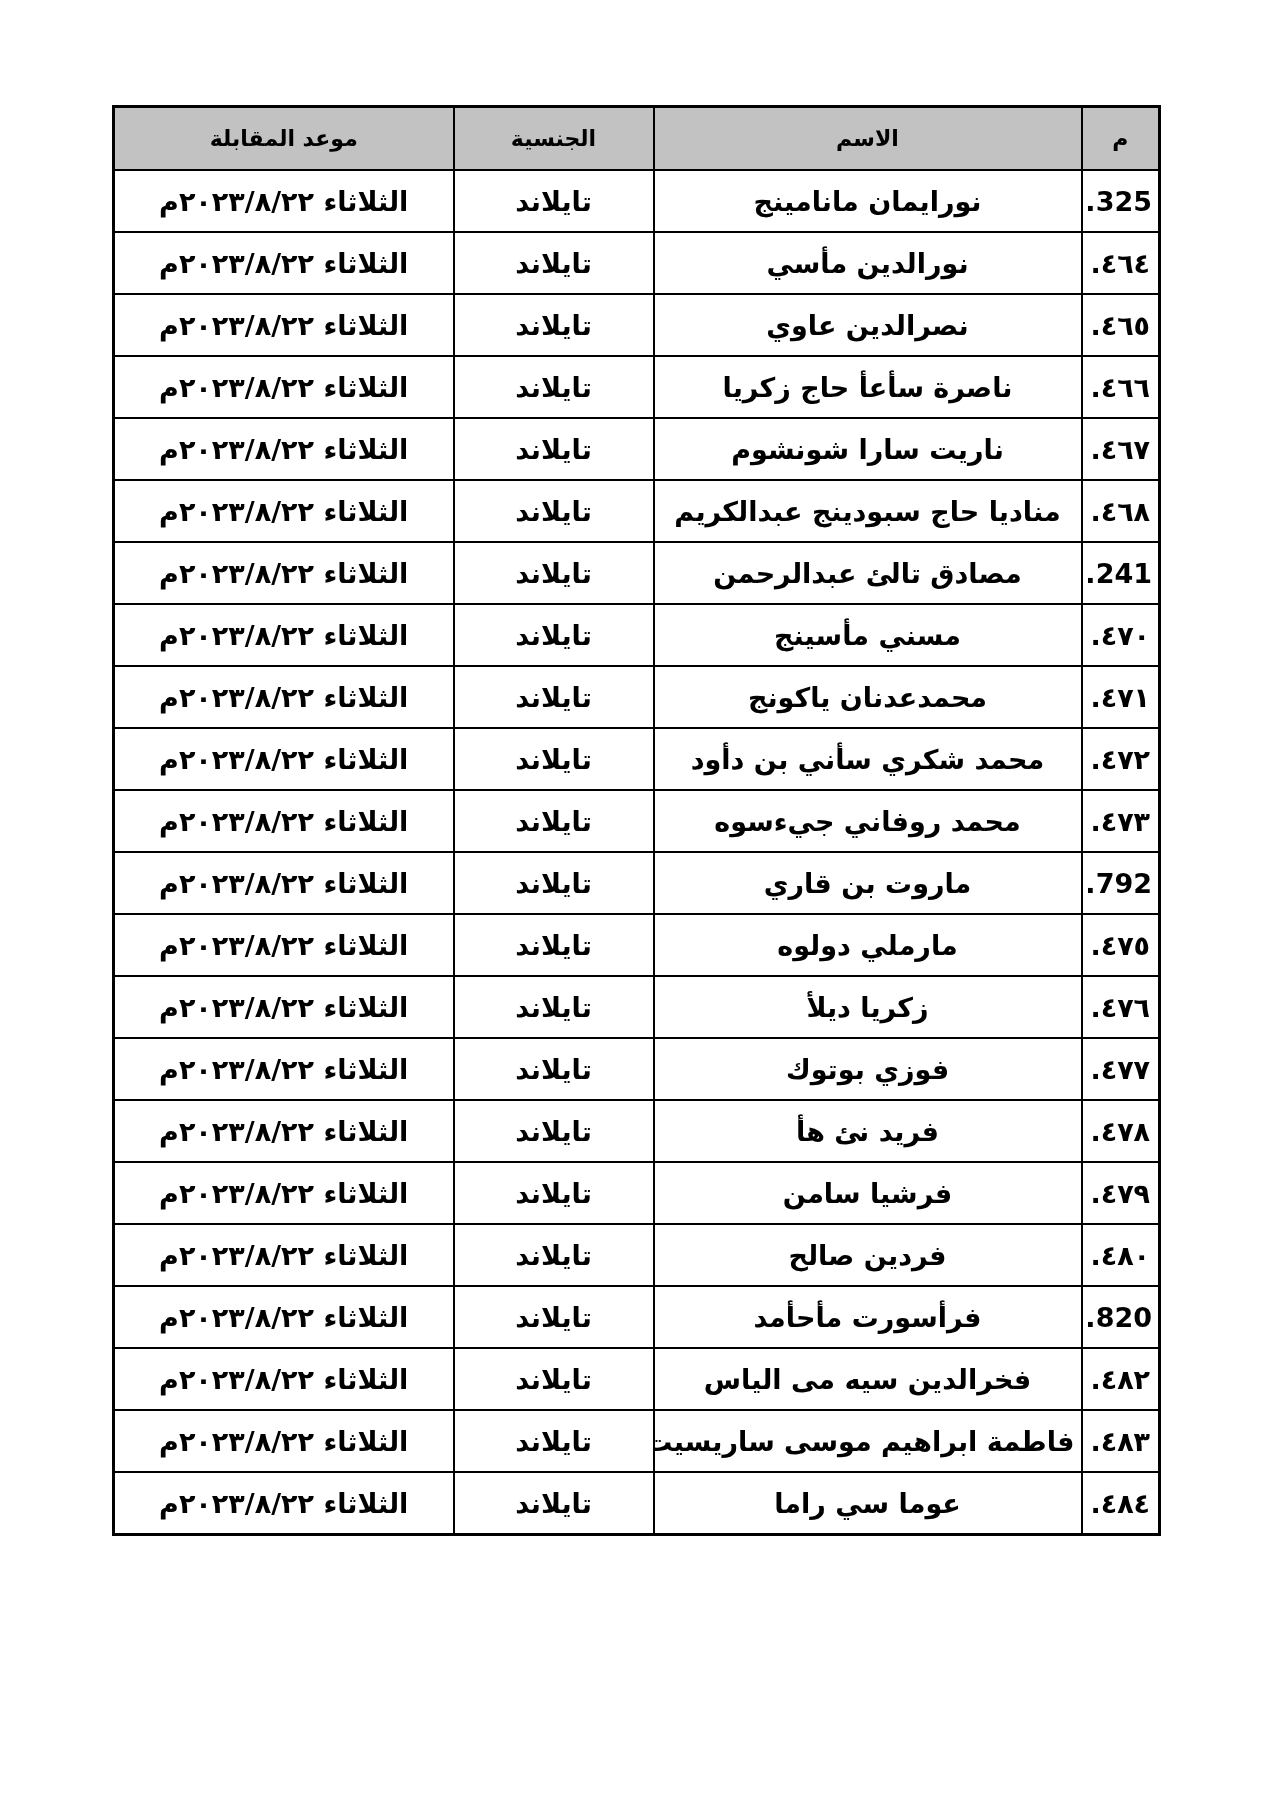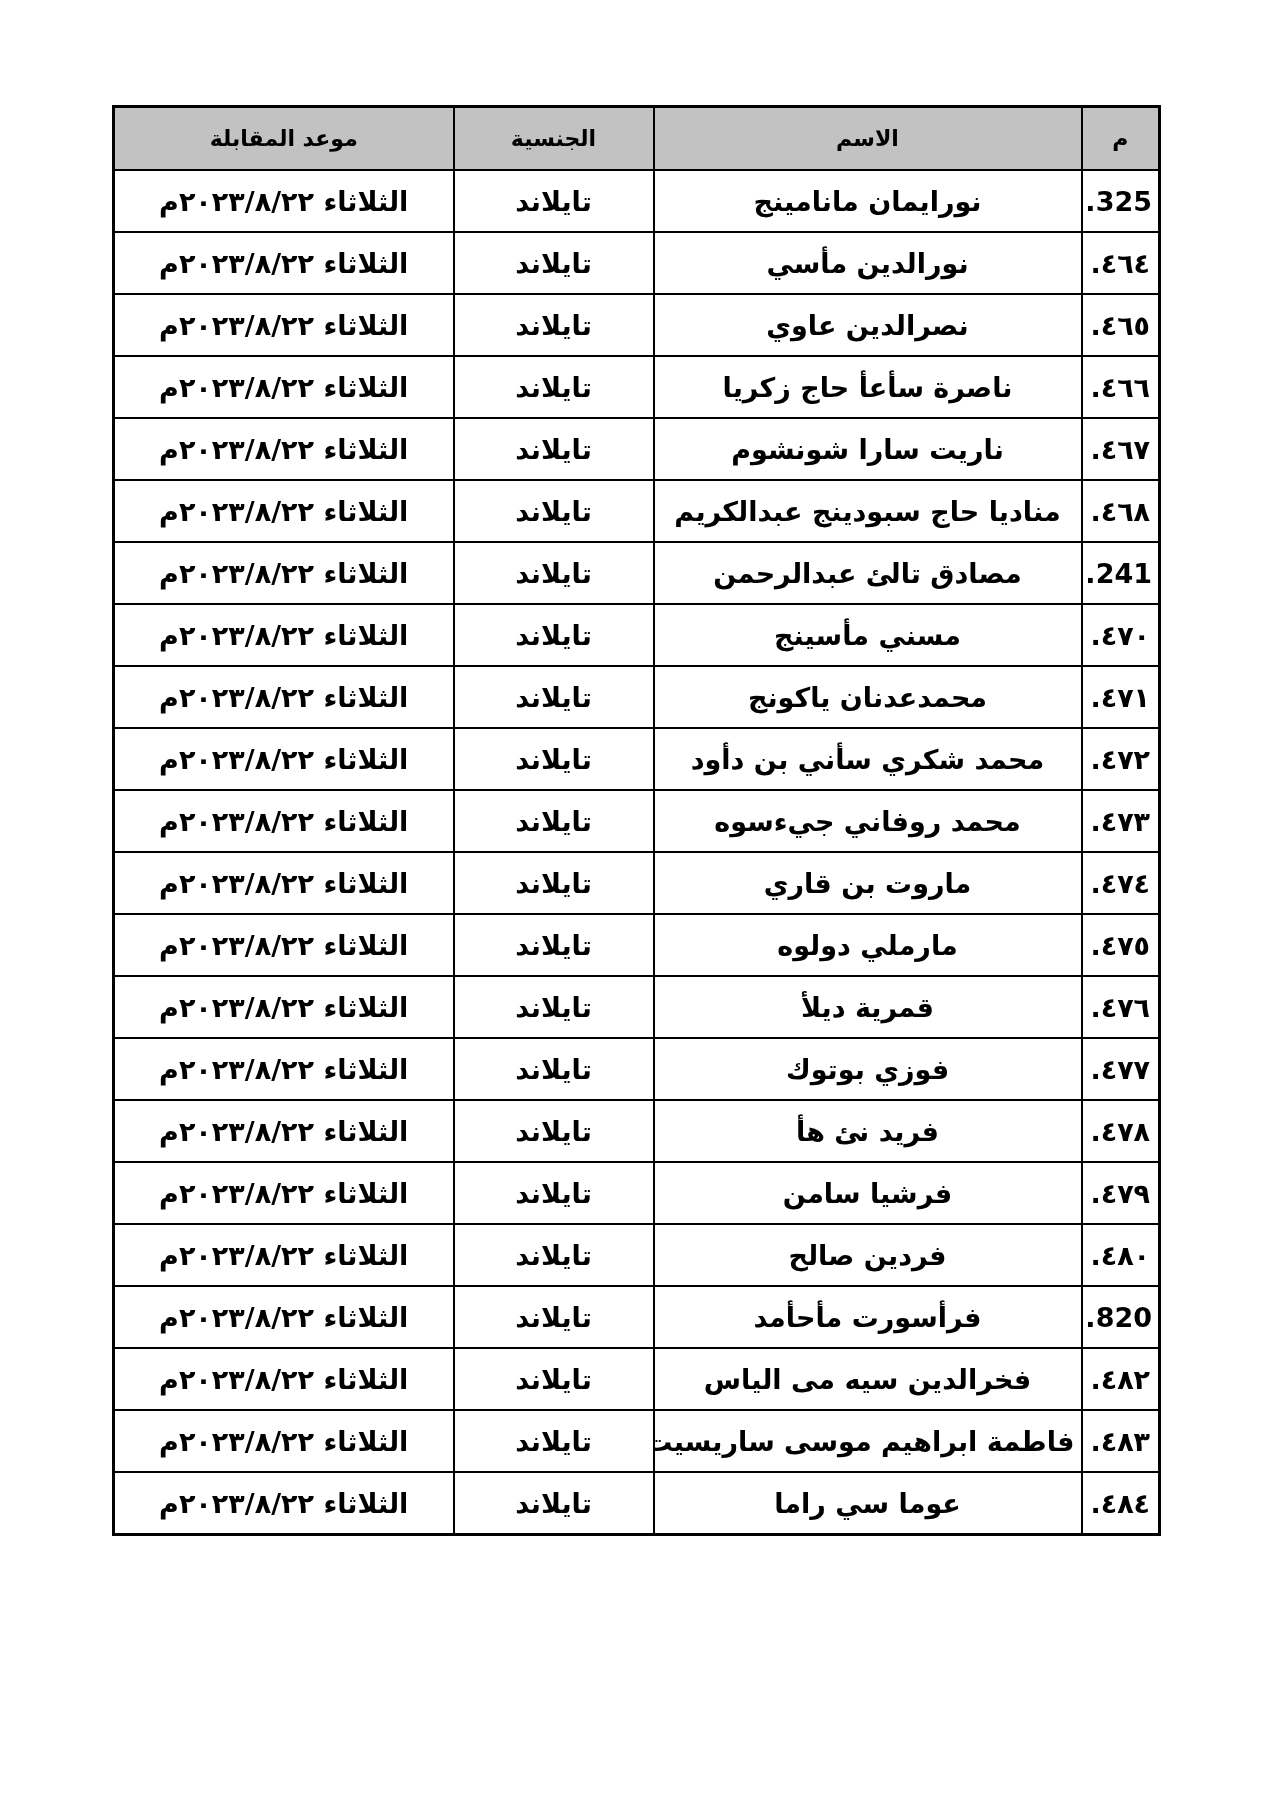--- a/index.html
+++ b/index.html
@@ -143,34 +143,34 @@
           <td>تايلاند</td>
           <td>الثلاثاء ٢٠٢٣/٨/٢٢م</td>
         </tr>
         <tr>
           <td>٤٧٣.</td>
           <td>محمد روفاني جيءسوه</td>
           <td>تايلاند</td>
           <td>الثلاثاء ٢٠٢٣/٨/٢٢م</td>
         </tr>
         <tr>
-          <td>٤٧٤.</td>
+          <td>792.</td>
           <td>ماروت بن قاري</td>
           <td>تايلاند</td>
           <td>الثلاثاء ٢٠٢٣/٨/٢٢م</td>
         </tr>
         <tr>
           <td>٤٧٥.</td>
           <td>مارملي دولوه</td>
           <td>تايلاند</td>
           <td>الثلاثاء ٢٠٢٣/٨/٢٢م</td>
         </tr>
         <tr>
           <td>٤٧٦.</td>
-          <td>قمرية ديلأ</td>
+          <td>زكريا ديلأ</td>
           <td>تايلاند</td>
           <td>الثلاثاء ٢٠٢٣/٨/٢٢م</td>
         </tr>
         <tr>
           <td>٤٧٧.</td>
           <td>فوزي بوتوك</td>
           <td>تايلاند</td>
           <td>الثلاثاء ٢٠٢٣/٨/٢٢م</td>
         </tr>
         <tr>

